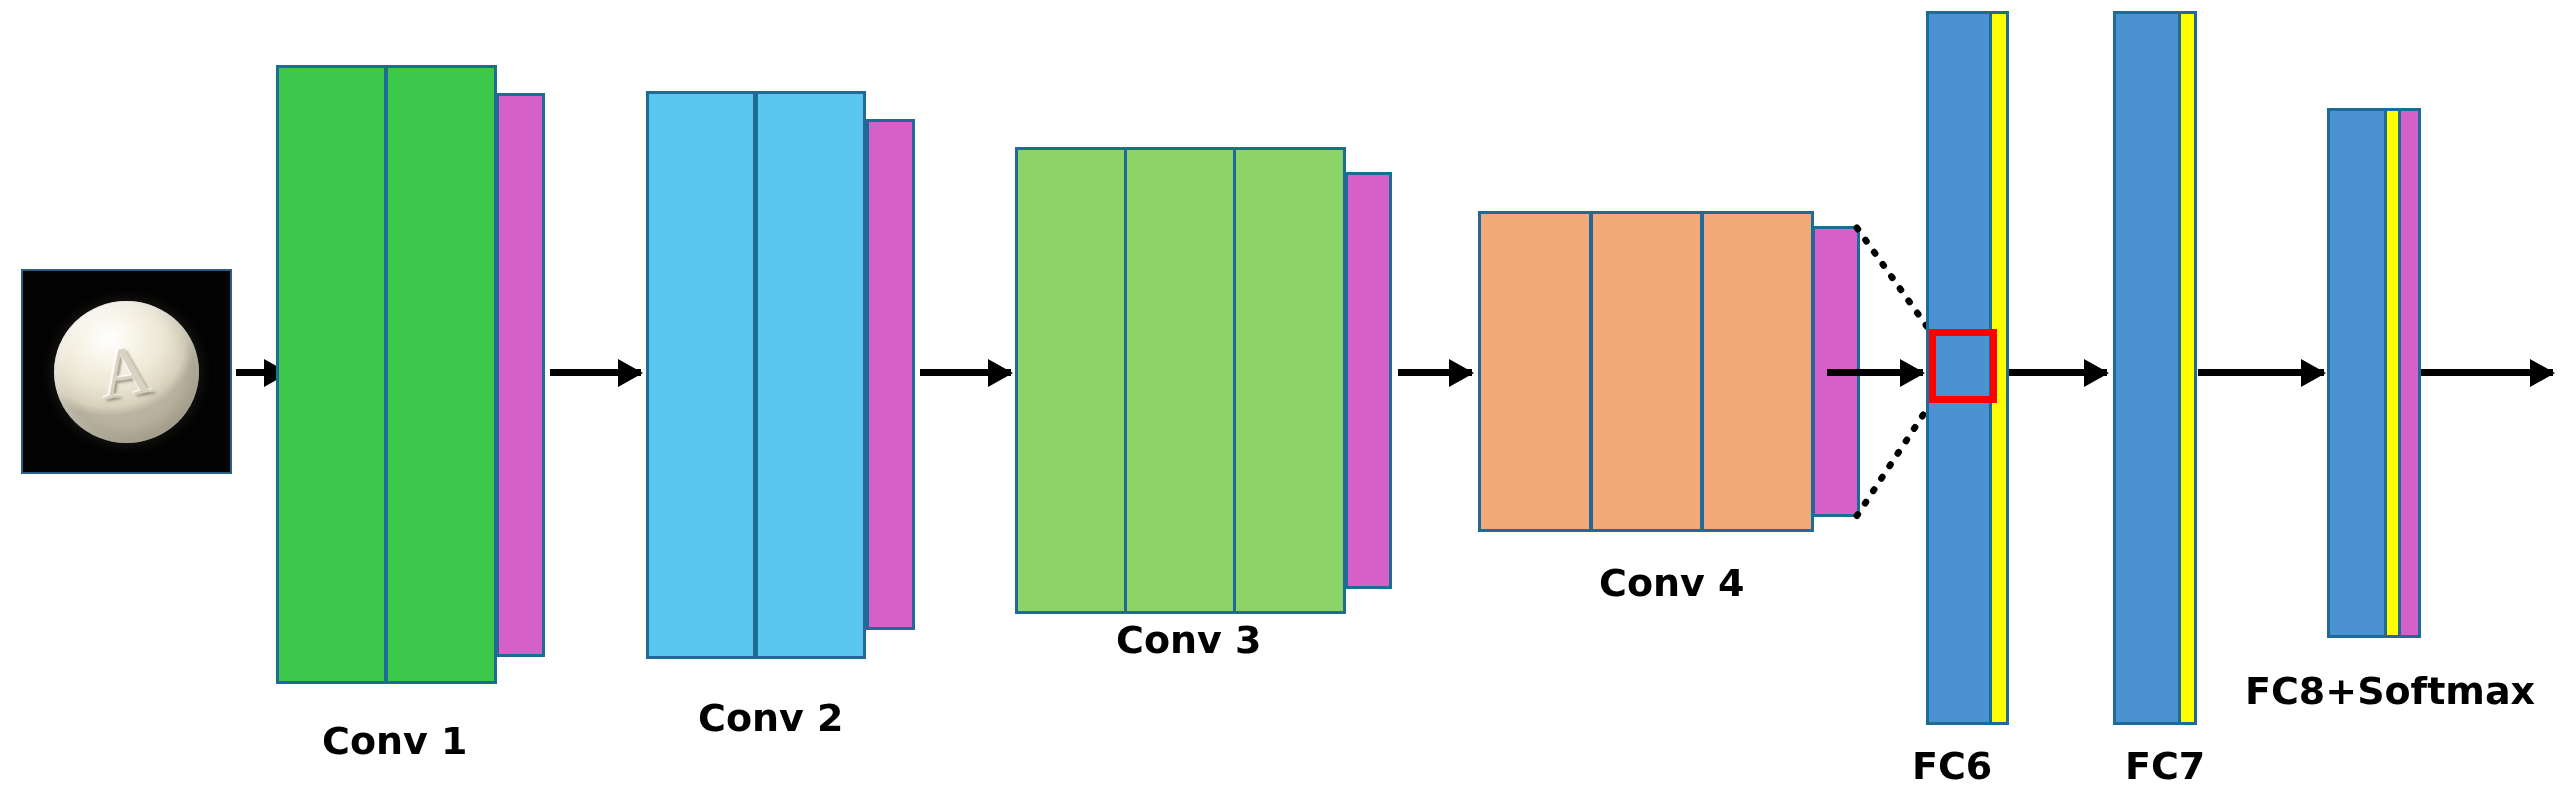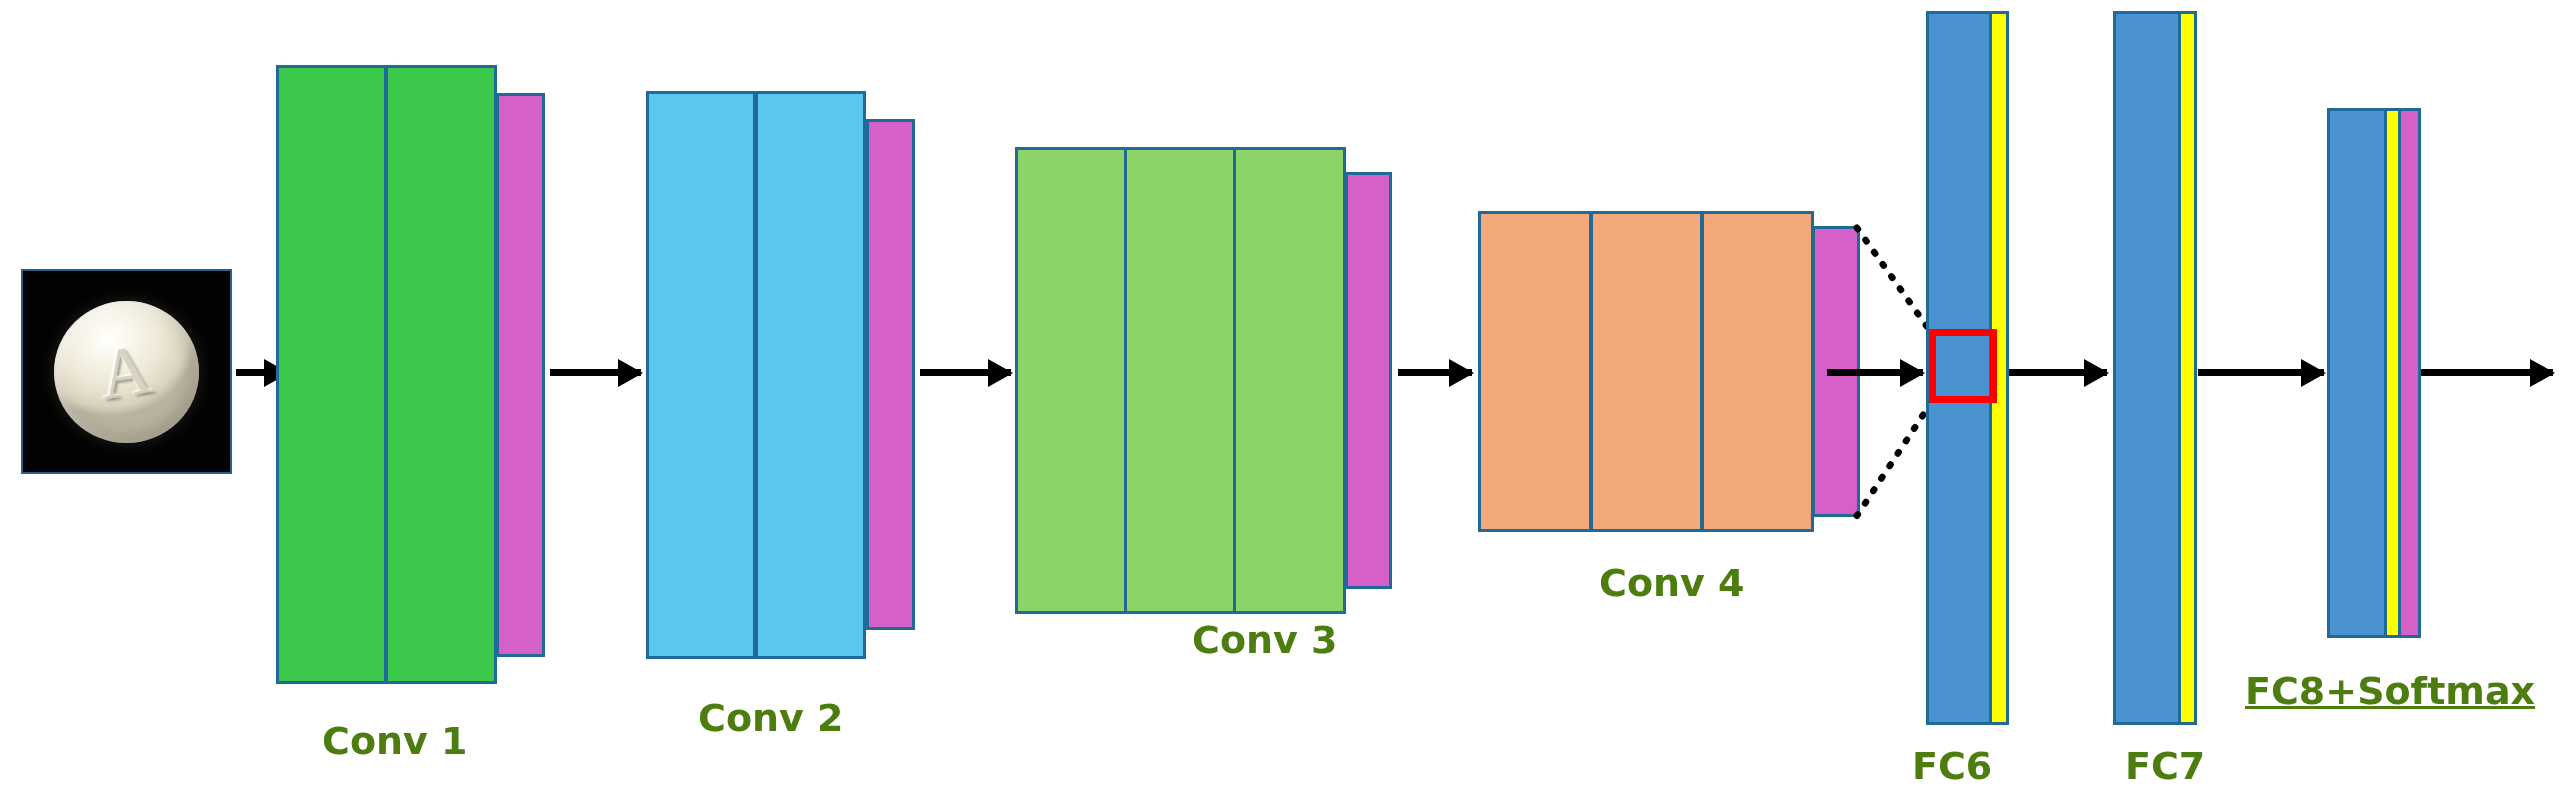--- a/index.html
+++ b/index.html
@@ -51,21 +51,21 @@
        -1.7px -1.7px 1.7px rgba(255,255,255,.85),
         1.7px  2.5px 2.5px rgba(130,125,105,.75);
     letter-spacing:1.7px;
     user-select:none;
   }
   
   .block-label{
     position:absolute;
     font-family:"DejaVu Sans", sans-serif;
     font-weight:700;
-    color:#4d7c0f;
+    color:#000000;
     white-space:nowrap;
     line-height:1;
   }
   
   .arrow{
     position:absolute;
     height:7.4px;
     background:#000000;
   }
   .arrow::after{
@@ -118,21 +118,21 @@
   <div class="panel" style="left:646px;top:91px;width:110px;height:568px;background:#5BC6EE;"></div>
   <div class="panel" style="left:755px;top:91px;width:111px;height:568px;background:#5BC6EE;"></div>
   <div class="block-label" style="left:698px;top:699px;font-size:38px;">Conv 2</div>
 
   <div class="arrow" style="left:920px;top:369px;width:91px;"></div>
 
   <div class="panel" style="left:1345px;top:172px;width:47px;height:417px;background:#D561C8;"></div>
   <div class="panel" style="left:1015px;top:147px;width:112px;height:467px;background:#8CD468;"></div>
   <div class="panel" style="left:1124px;top:147px;width:112px;height:467px;background:#8CD468;"></div>
   <div class="panel" style="left:1233px;top:147px;width:113px;height:467px;background:#8CD468;"></div>
-  <div class="block-label" style="left:1192px;top:621px;font-size:38px;">Conv 3</div>
+  <div class="block-label" style="left:1116px;top:621px;font-size:38px;">Conv 3</div>
 
   <div class="arrow" style="left:1398px;top:369px;width:74px;"></div>
 
   <div class="panel" style="left:1812px;top:226px;width:48px;height:291px;background:#D561C8;"></div>
   <div class="panel" style="left:1478px;top:211px;width:114px;height:321px;background:#F2A878;"></div>
   <div class="panel" style="left:1590px;top:211px;width:113px;height:321px;background:#F2A878;"></div>
   <div class="panel" style="left:1701px;top:211px;width:113px;height:321px;background:#F2A878;"></div>
   <div class="block-label" style="left:1599px;top:564px;font-size:38px;">Conv 4</div>
 
   <svg class="dotted-svg" viewBox="0 0 3113 971" width="2576" height="804">
@@ -151,18 +151,18 @@
 
   <div class="panel" style="left:2113px;top:10.8px;width:84px;height:714px;background:#FFFF00;"></div>
   <div class="panel" style="left:2113px;top:10.8px;width:68px;height:714px;background:#4B92D0;"></div>
   <div class="block-label" style="left:2108px;top:747px;font-size:38px;margin-left:17px;">FC7</div>
 
   <div class="arrow" style="left:2198px;top:369px;width:126px;"></div>
 
   <div class="panel" style="left:2327px;top:108px;width:94px;height:530px;background:#D561C8;"></div>
   <div class="panel" style="left:2327px;top:108px;width:74px;height:530px;background:#FFFF00;"></div>
   <div class="panel" style="left:2327px;top:108px;width:60px;height:530px;background:#4B92D0;"></div>
-  <div class="block-label" style="left:2245px;top:672px;font-size:38px;text-decoration:underline;">FC8+Softmax</div>
+  <div class="block-label" style="left:2245px;top:672px;font-size:38px;">FC8+Softmax</div>
 
   <div class="arrow" style="left:2421px;top:369px;width:132px;"></div>
 
 </div>
 
 
 </body></html>

